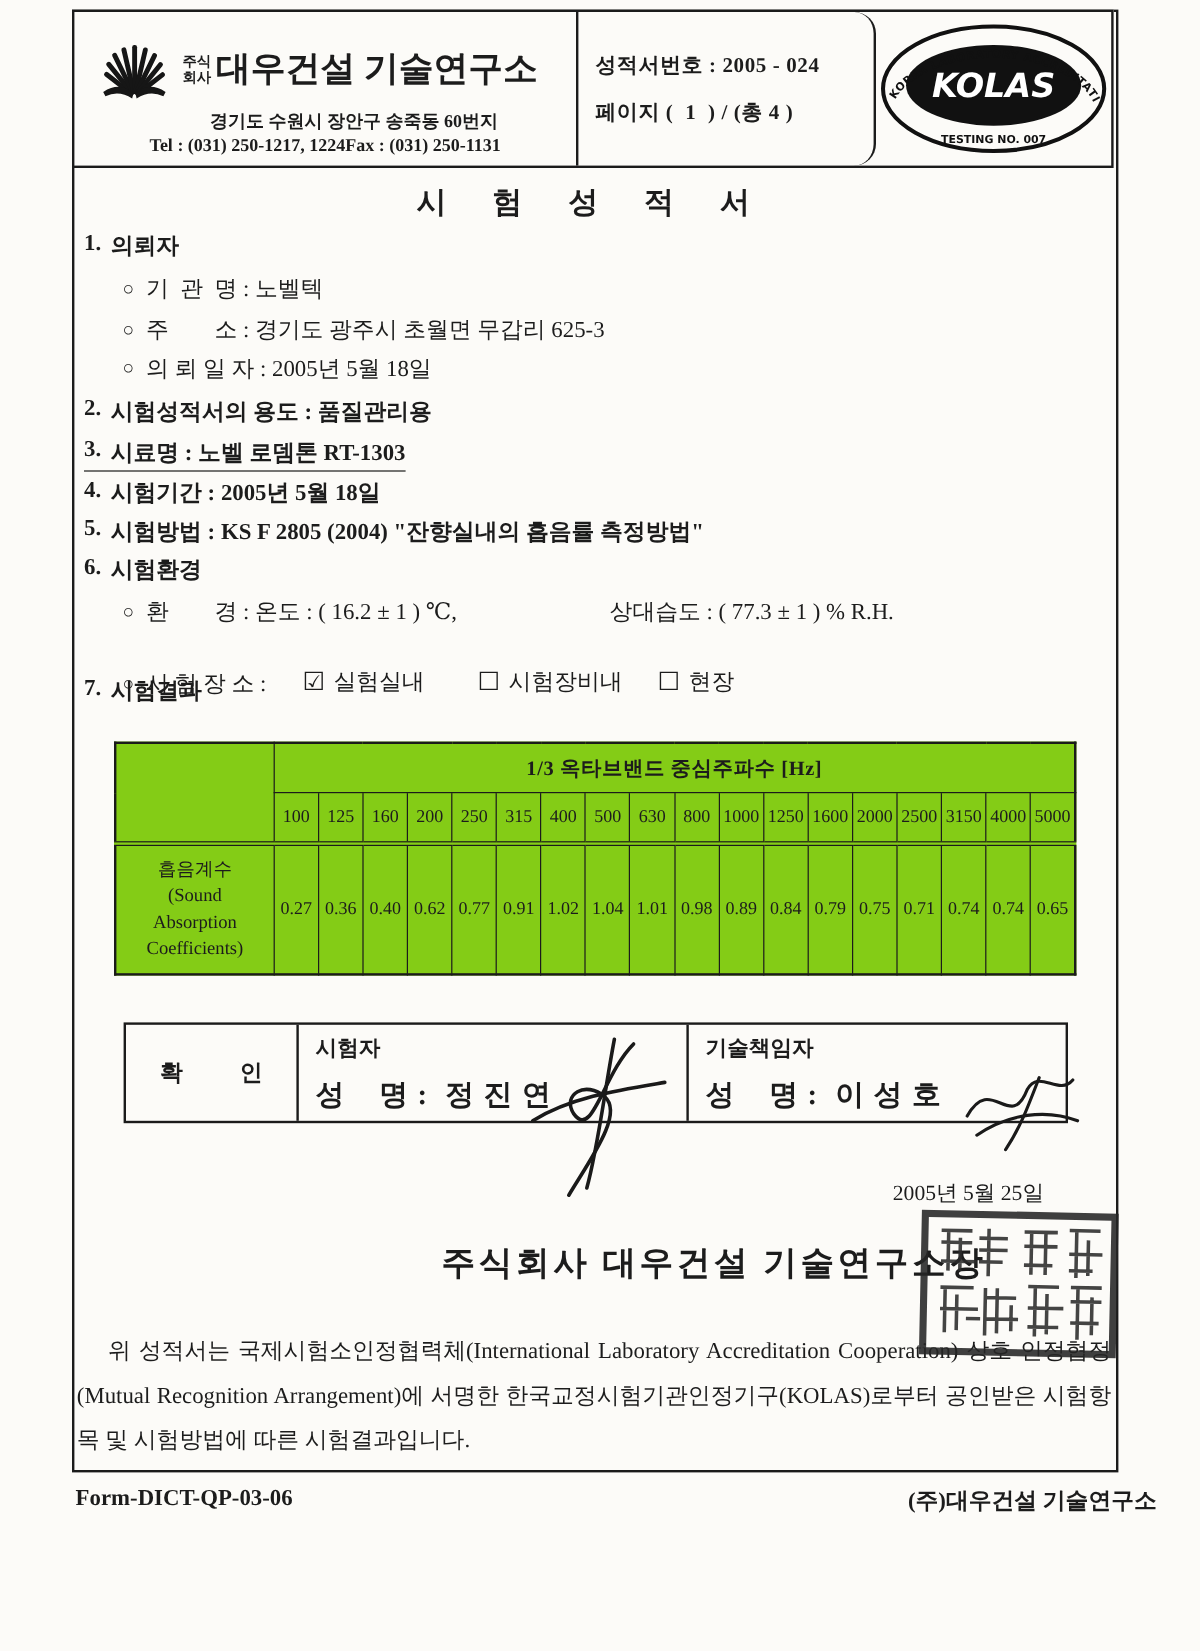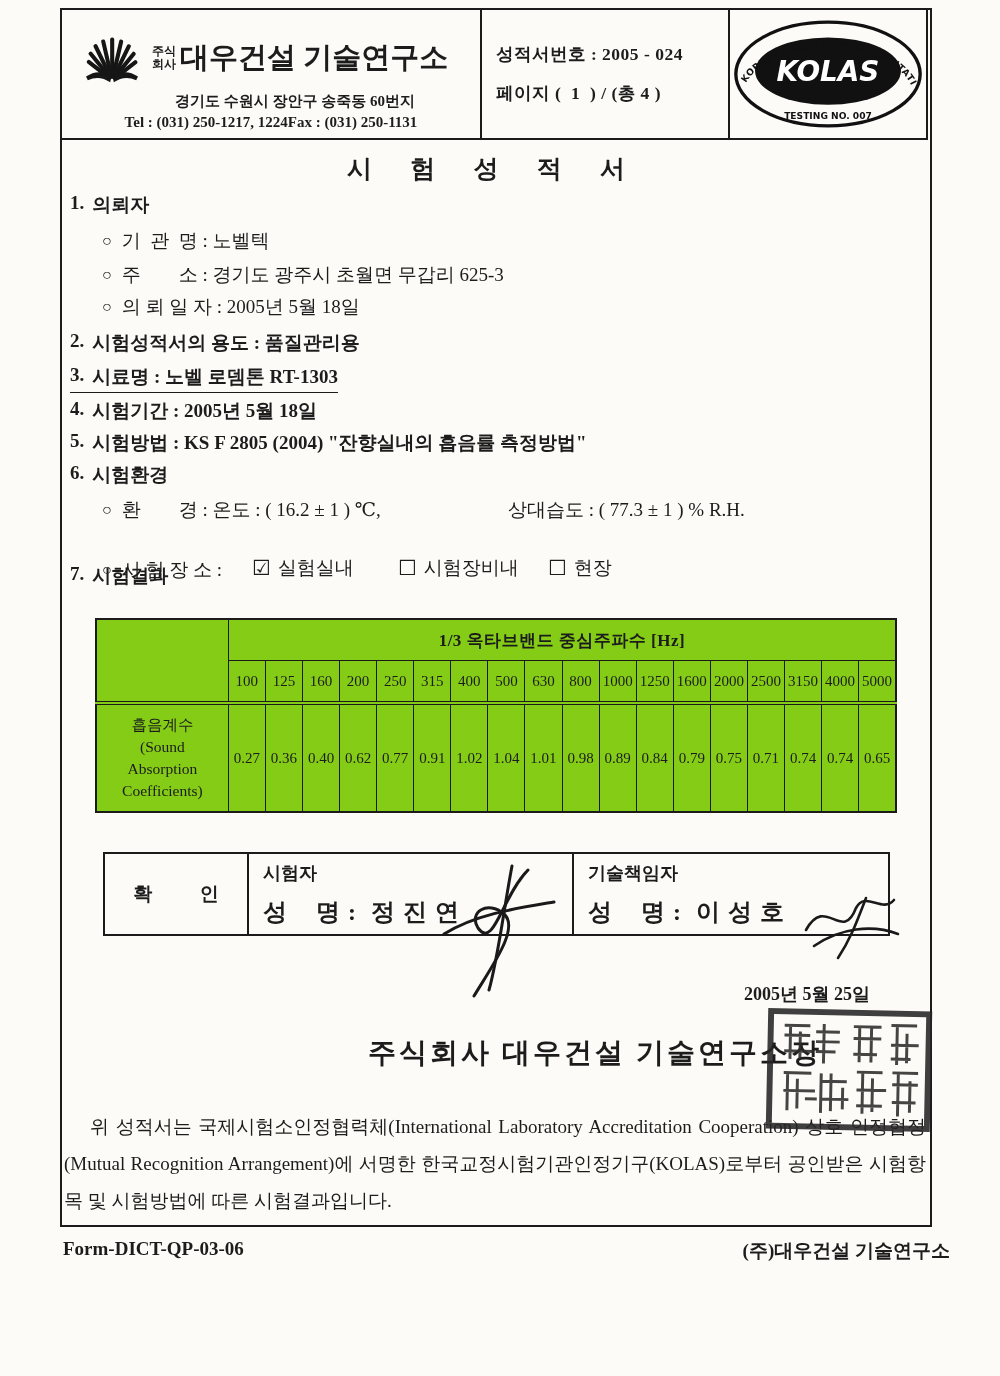--- a/index.html
+++ b/index.html
@@ -6,21 +6,21 @@
   .page{position:relative;width:1000px;height:1376px;background:#fcfbf8;overflow:hidden;
         font-family:"Liberation Serif","DejaVu Serif",serif;color:#1c1c1c;}
   .abs{position:absolute;}
   .pre{white-space:pre-wrap;}
   
   .frame{position:absolute;left:60px;top:8px;width:868px;height:1215px;border:2.5px solid #1b1b1b;}
   .header{position:absolute;left:60px;top:8px;width:868px;height:132px;display:flex;
           border-left:2.5px solid #1b1b1b;border-right:2.5px solid #1b1b1b;border-top:2.5px solid #1b1b1b;
           border-bottom:2.5px solid #1b1b1b;box-sizing:border-box;background:#fcfbf8;z-index:3;}
   .h-left{width:420px;border-right:2px solid #1b1b1b;position:relative;box-sizing:border-box;}
-  .h-mid{width:248px;border-right:2px solid #1b1b1b;box-sizing:border-box;padding:32px 0 0 14px;}
+  .h-mid{width:248px;border-right:2px solid #1b1b1b;box-sizing:border-box;padding:32px 0 0 14px;border-radius:18px;}
   .h-right{flex:1;display:flex;align-items:center;justify-content:center;}
   .company-row{display:flex;align-items:center;margin:22px 0 0 20px;}
   .prefix{display:flex;flex-direction:column;font-size:12px;font-weight:bold;line-height:13px;margin:0 4px 0 10px;text-align:center;}
   .cname{font-size:29px;font-weight:bold;letter-spacing:0px;}
   .addr{text-align:center;font-size:15px;font-weight:bold;margin-top:8px;padding-left:48px;}
   .telfax{display:flex;justify-content:center;font-size:15px;font-weight:bold;margin-top:3px;}
   .h-mid .line{font-size:17.5px;font-weight:bold;margin-bottom:15px;letter-spacing:.5px;}
   
   .title{left:60px;top:152px;width:868px;text-align:center;font-size:25px;font-weight:bold;letter-spacing:16px;}
   .item{left:70px;font-size:19px;font-weight:bold;display:flex;gap:8px;}
@@ -44,25 +44,25 @@
   td.rowlabel{font-size:15.5px;white-space:pre-line;line-height:22px;}
   
   .confirm{left:103px;top:852px;width:787px;height:84px;border:2px solid #1b1b1b;display:flex;box-sizing:border-box;background:transparent;}
   .c1{width:142px;border-right:2px solid #1b1b1b;display:flex;align-items:center;justify-content:center;
       font-size:19px;font-weight:bold;white-space:pre;}
   .c2{width:325px;border-right:2px solid #1b1b1b;padding:7px 0 0 14px;box-sizing:border-box;}
   .c3{flex:1;padding:7px 0 0 14px;box-sizing:border-box;}
   .role{font-size:18px;font-weight:bold;}
   .namel{font-size:24px;font-weight:bold;margin-top:11px;letter-spacing:1px;white-space:pre-wrap;}
   
-  .dateline{left:620px;top:982px;width:250px;text-align:right;font-size:18px;font-weight:bold;}
+  .dateline{left:620px;top:982px;width:250px;text-align:right;font-size:18px;font-weight:normal;}
   .signer{left:368px;top:1034px;font-size:28px;font-weight:bold;letter-spacing:3px;}
   .notice{left:64px;top:1108px;width:862px;font-size:19px;line-height:37px;text-align:justify;text-indent:26px;}
   .foot-l{left:63px;top:1238px;font-size:19px;font-weight:bold;}
-  .foot-r{left:682px;top:1238px;width:268px;text-align:right;font-size:19px;font-weight:bold;}
+  .foot-r{left:696px;top:1238px;width:268px;text-align:right;font-size:19px;font-weight:bold;}
   svg{display:block;}
   .sig{position:absolute;z-index:5;pointer-events:none;}
   .stamp{position:absolute;left:766px;top:1008px;transform:rotate(1.2deg);z-index:4;opacity:.88;}
 </style>
 </head>
 <body>
 
 <div class="page">
 
   <div class="frame"></div>

